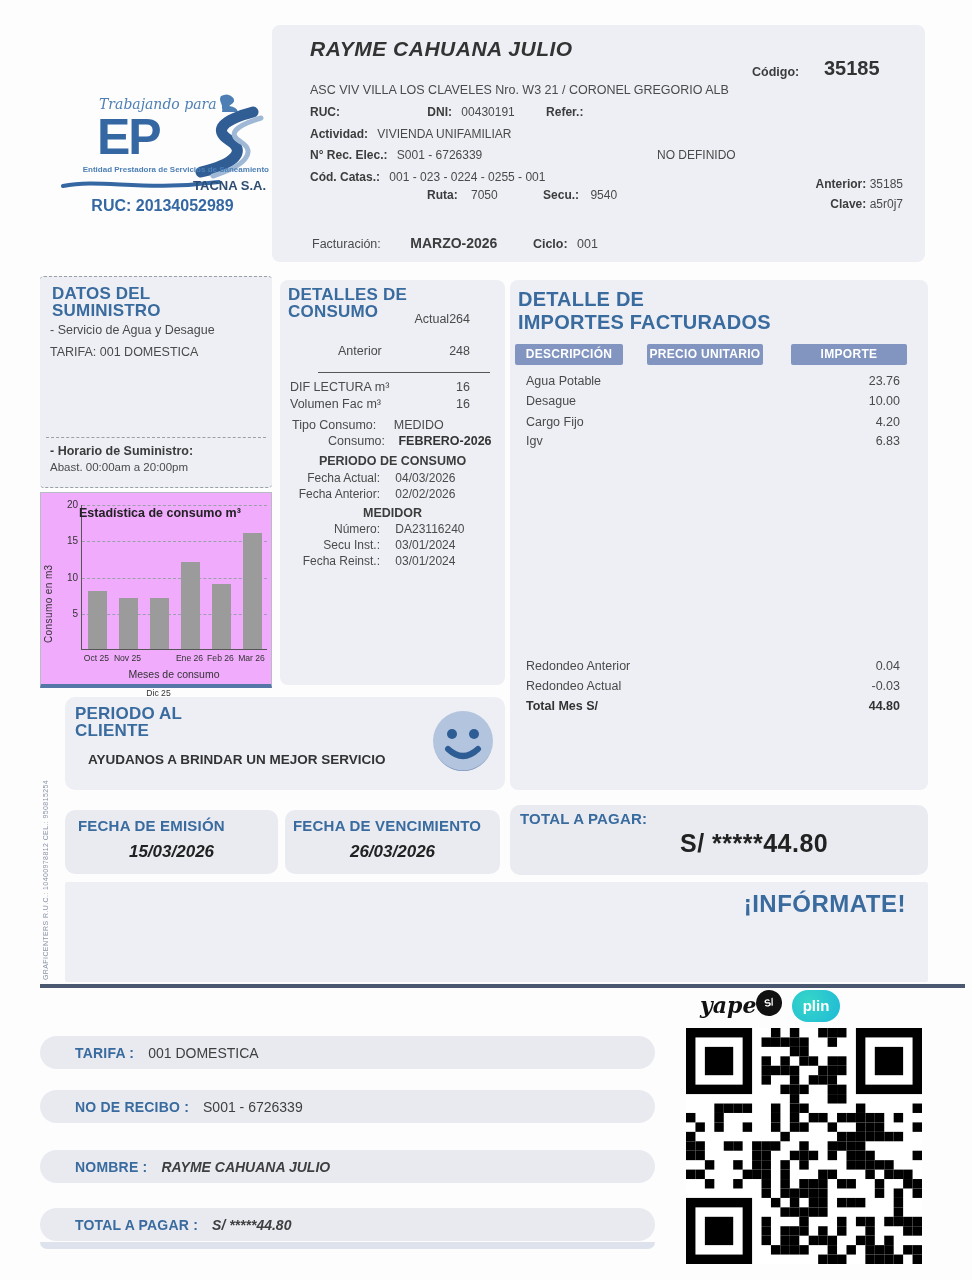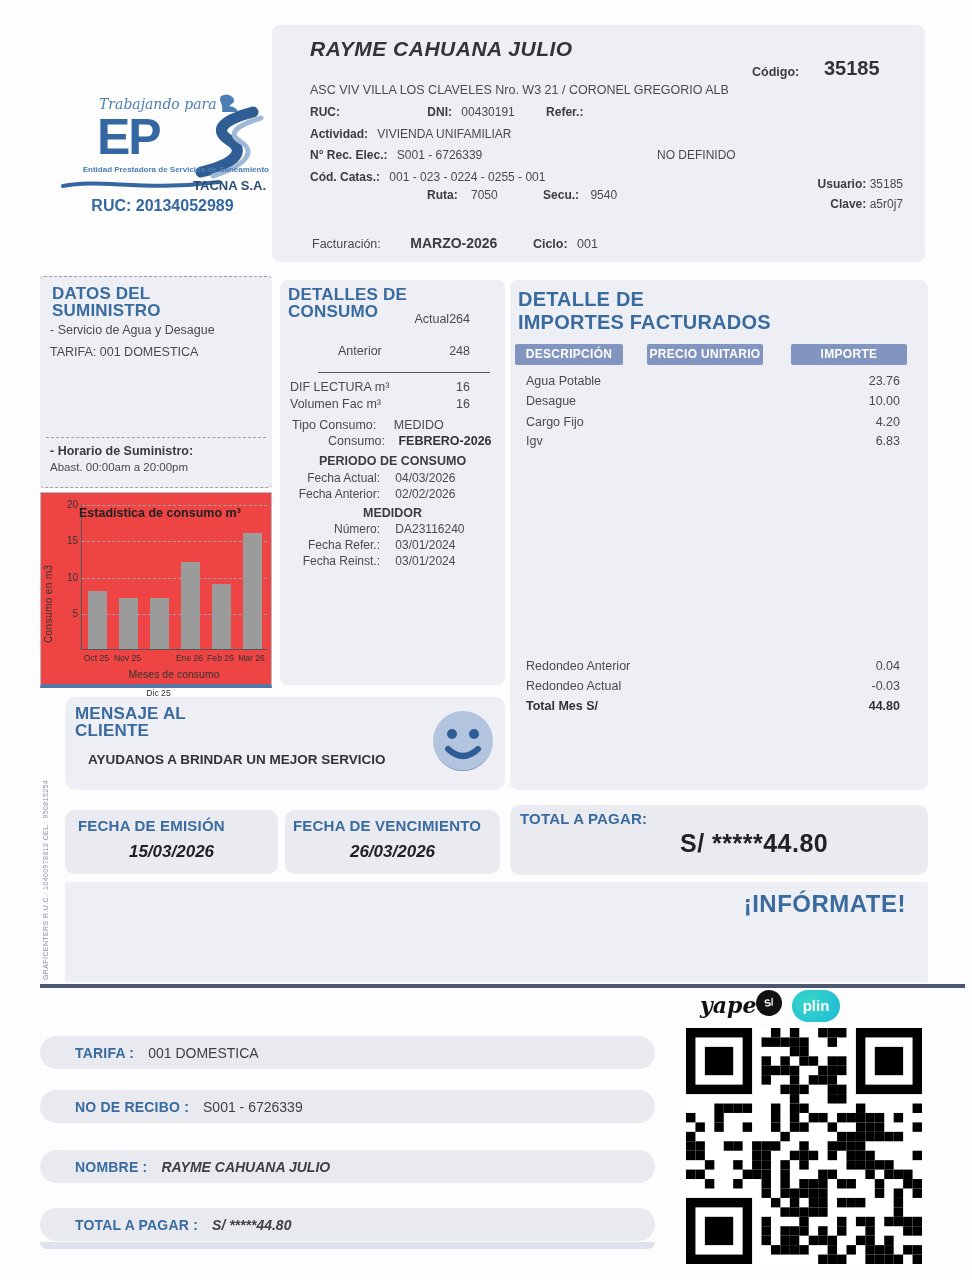--- a/index.html
+++ b/index.html
@@ -16,21 +16,21 @@
   
   .colhead { background:#8195c0; color:#fff; font-weight:bold; font-size:12px; text-align:center;
              line-height:21px; height:21px; border-radius:2px; letter-spacing:.3px; }
   .rowline { display:flex; justify-content:space-between; font-size:12.5px; color:#4a4a4a; }
   
   .pill { position:absolute; left:40px; width:615px; height:33px; background:#e8eaf0;
           border-radius:17px; display:flex; align-items:center; padding-left:35px; }
   .pill .plabel { color:#3a6b9f; font-weight:bold; font-size:14px; letter-spacing:.2px; }
   .pill .pvalue { color:#3f3f3f; font-size:14px; margin-left:14px; }
   
-  #chart-panel { background:#ef4444; border:1px solid #b7bcc4; border-bottom:4px solid #5577a8; }
+  #chart-panel { background:#f0abfc; border:1px solid #b7bcc4; border-bottom:4px solid #5577a8; }
   .bar { position:absolute; background:#9b9b9b; bottom:0; }
   .gridline { position:absolute; left:0; width:100%; border-top:1px dashed #9aa0a8; height:0; }
   .ytick { position:absolute; font-size:10px; color:#333; right:100%; padding-right:4px; }
   .xcat { position:absolute; font-size:8.6px; color:#333; text-align:center; }
   .sideways { writing-mode:vertical-rl; transform:rotate(180deg); font-size:7px; color:#8a93a5;
               letter-spacing:.4px; }
 </style>
 </head>
 <body>
 
@@ -67,21 +67,21 @@
 
     <div class="abs small" style="left:155px; top:163px;">
       <span class="lbl">Ruta:</span>
       <span class="val" style="margin-left:10px;">7050</span>
       <span class="lbl" style="margin-left:42px;">Secu.:</span>
       <span class="val" style="margin-left:8px;">9540</span>
     </div>
 
     <div class="abs small" style="right:22px; top:152px; text-align:right;">
       <div>
-        <span class="lbl">Usuario:</span>
+        <span class="lbl">Anterior:</span>
         <span class="val">35185</span>
       </div>
       <div style="margin-top:6px;">
         <span class="lbl">Clave:</span>
         <span class="val">a5r0j7</span>
       </div>
     </div>
 
     <div class="abs" style="left:40px; top:210px; font-size:12.5px;">
       <span class="val">Facturación:</span>
@@ -187,21 +187,21 @@
     <div class="abs" style="left:0; top:207px; width:225px; font-size:12px; color:#4a4a4a;">
       <span style="display:inline-block; width:100px; text-align:right;">Fecha Anterior:</span>
       <span style="margin-left:12px;">02/02/2026</span>
     </div>
     <div class="abs lbl" style="left:0; top:226px; width:225px; text-align:center; font-size:12.5px;">MEDIDOR</div>
     <div class="abs" style="left:0; top:242px; width:225px; font-size:12px; color:#4a4a4a;">
       <span style="display:inline-block; width:100px; text-align:right;">Número:</span>
       <span style="margin-left:12px;">DA23116240</span>
     </div>
     <div class="abs" style="left:0; top:258px; width:225px; font-size:12px; color:#4a4a4a;">
-      <span style="display:inline-block; width:100px; text-align:right;">Fecha Refer.:</span>
+      <span style="display:inline-block; width:100px; text-align:right;">Secu Inst.:</span>
       <span style="margin-left:12px;">03/01/2024</span>
     </div>
     <div class="abs" style="left:0; top:274px; width:225px; font-size:12px; color:#4a4a4a;">
       <span style="display:inline-block; width:100px; text-align:right;">Fecha Reinst.:</span>
       <span style="margin-left:12px;">03/01/2024</span>
     </div>
   </div>
 
   <div class="abs panel" style="left:510px; top:280px; width:418px; height:510px;">
     <div class="abs blue-title" style="left:8px; top:8px; font-size:20px; line-height:1.15;">
@@ -238,21 +238,21 @@
       <span>-0.03</span>
     </div>
     <div class="abs rowline" style="left:16px; top:419px; width:374px; font-weight:bold; color:#333;">
       <span>Total Mes S/</span>
       <span>44.80</span>
     </div>
   </div>
 
   <div class="abs panel" style="left:65px; top:697px; width:440px; height:93px; border-radius:10px;">
     <div class="abs blue-title" style="left:10px; top:8px; font-size:17px;">
-      <div>MENSAJE AL</div>
+      <div>PERIODO AL</div>
       <div>CLIENTE</div>
     </div>
     <div class="abs" style="left:23px; top:55px; font-size:13.5px; font-weight:bold; color:#333;">AYUDANOS A BRINDAR UN MEJOR SERVICIO</div>
     <svg class="abs" style="left:366px; top:12px;" width="64" height="64" viewBox="0 0 64 64">
       <circle cx="32" cy="32" r="30" fill="#b3c4de"></circle>
       <path d="M32 62 a30 30 0 0 0 28 -20 a30 30 0 0 1 -56 0 a30 30 0 0 0 28 20" fill="#7f97bd"></path>
       <circle cx="21" cy="25" r="5" fill="#2e5c94"></circle>
       <circle cx="43" cy="25" r="5" fill="#2e5c94"></circle>
       <path d="M17 40 q15 14 30 0" fill="none" stroke="#2e5c94" stroke-width="6" stroke-linecap="round"></path>
     </svg>

